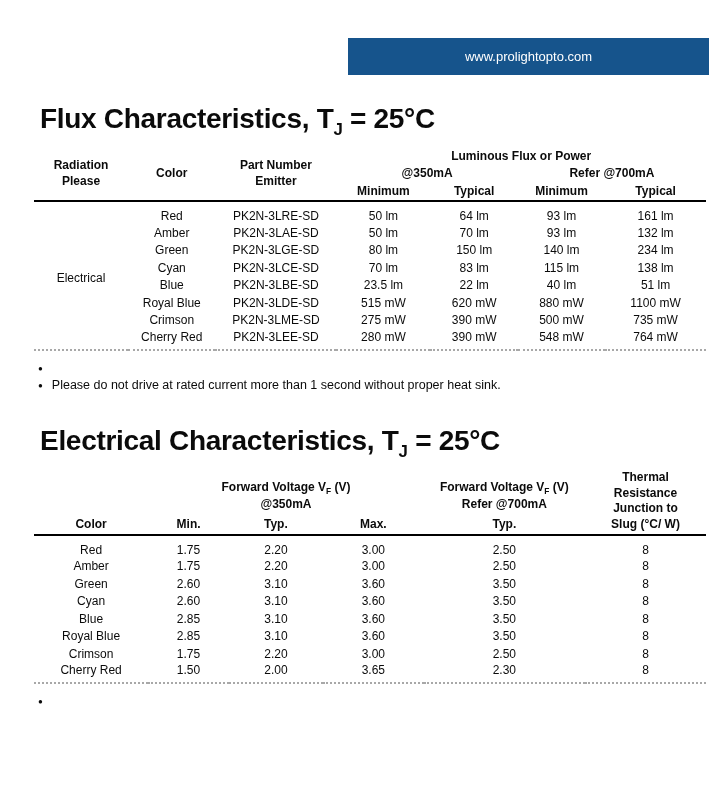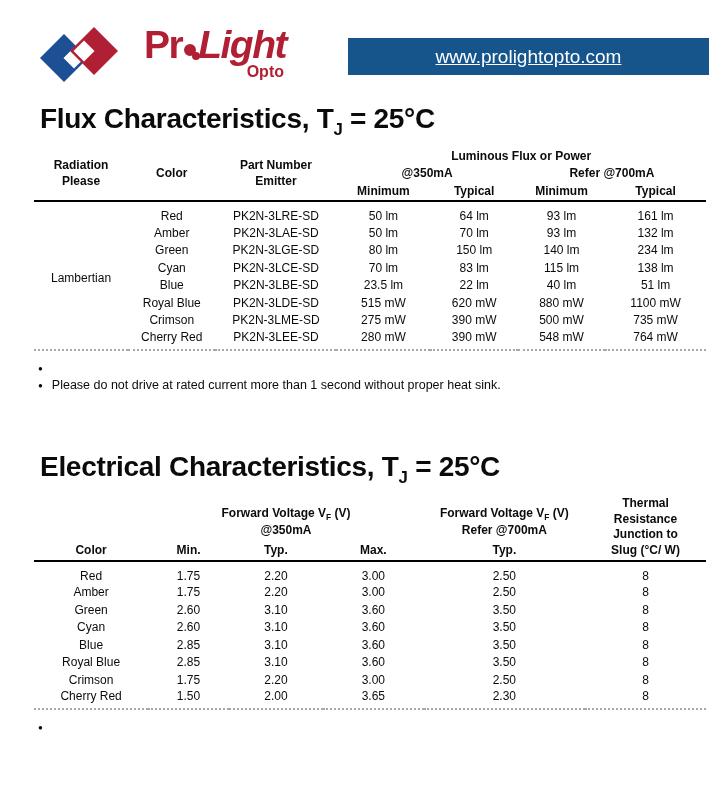--- a/index.html
+++ b/index.html
@@ -19,29 +19,28 @@
   .wordmark { position: relative; margin-left: 8px; margin-top: 2px; color: var(--logo-red, #B01F33); }
   .brand-line { font-size: 39px; font-weight: bold; letter-spacing: -1.5px; line-height: 1.1; display: flex; align-items: center; }
   .brand-light { font-style: italic; margin-left: 1px; }
   .bullseye { display: inline-block; position: relative; width: 11px; height: 11px; border: 6px solid #B01F33; border-radius: 50%; margin: 10px 1px 0 2px; }
   .bullseye .b-dot { position: absolute; left: 1.5px; top: 1.5px; width: 8px; height: 8px; border-radius: 50%; background: #B01F33; }
   .brand-opto { text-align: right; font-size: 16px; font-weight: bold; margin-top: -4px; padding-right: 2px; }
   .banner {
     position: absolute; left: 348px; top: 38px; width: 361px; height: 37px;
     background: #16548C; color: #ffffff;
     display: flex; align-items: center; justify-content: center;
-    font-size: 19px;
-    text-decoration: underline;
+    font-size: 13px;
   }
 
   
   .sec-title { font-size: 28px; font-weight: bold; margin: 0 0 0 40px; letter-spacing: -0.3px; }
   .sec-title sub { font-size: 60%; }
   #flux-title { padding-top: 6px; }
-  #elec-title { margin-top: 56px; }
+  #elec-title { margin-top: 30px; }
 
   
   table {
     border-collapse: collapse;
     width: 672px;
     margin: 8px 0 0 34px;
     font-size: 12px;
   }
   th { font-weight: bold; text-align: center; padding: 1px 2px; line-height: 1.3; }
   td { text-align: center; padding: 0 2px; line-height: 1.3; }
@@ -62,40 +61,20 @@
   .notes { margin: 9px 0 0 38px; }
   .note { display: flex; align-items: flex-start; font-size: 12.5px; line-height: 17.5px; }
   .note .dot { font-size: 8px; margin-right: 9px; line-height: 17.5px; }
 </style>
 </head>
 <body>
 
 <div class="page">
 
   <div class="header">
-    <div class="logo">
-      <span class="diamonds">
-        <svg width="100" height="64" viewBox="0 0 100 64">
-          <polygon points="28,12 52,36 28,60 4,36" fill="#1D4F94"></polygon>
-          <polygon points="38,25.5 48.5,36 38,46.5 27.5,36" fill="#ffffff"></polygon>
-          <polygon points="58,5 82,29 58,53 34,29" fill="#B01F33"></polygon>
-          <polygon points="48,18.5 58.5,29 48,39.5 37.5,29" fill="#ffffff"></polygon>
-        </svg>
-      </span>
-      <span class="wordmark">
-        <span class="brand-line">
-          <span>Pr</span>
-            <span class="bullseye">
-              <span class="b-dot"></span>
-            </span>
-            <span class="brand-light">Light</span>
-        </span>
-        <div class="brand-opto">Opto</div>
-      </span>
-    </div>
     <div class="banner">
       <span>www.prolightopto.com</span>
     </div>
   </div>
 
   <div class="sec-title" id="flux-title">
     <span>Flux Characteristics, T</span><sub>J</sub><span> = 25°C</span>
   </div>
 
   <table id="flux-table">
@@ -123,21 +102,21 @@
       </tr>
       <tr>
         <th>Minimum</th>
         <th>Typical</th>
         <th>Minimum</th>
         <th>Typical</th>
       </tr>
     </thead>
     <tbody>
       <tr>
-        <td rowspan="8" class="valign-middle">Lambertian</td>
+        <td rowspan="8" class="valign-middle">Electrical</td>
         <td>Red</td>
         <td>PK2N-3LRE-SD</td>
         <td>50 lm</td>
         <td>64 lm</td>
         <td>93 lm</td>
         <td>161 lm</td>
       </tr>
       <tr>
         <td>Amber</td>
         <td>PK2N-3LAE-SD</td>

